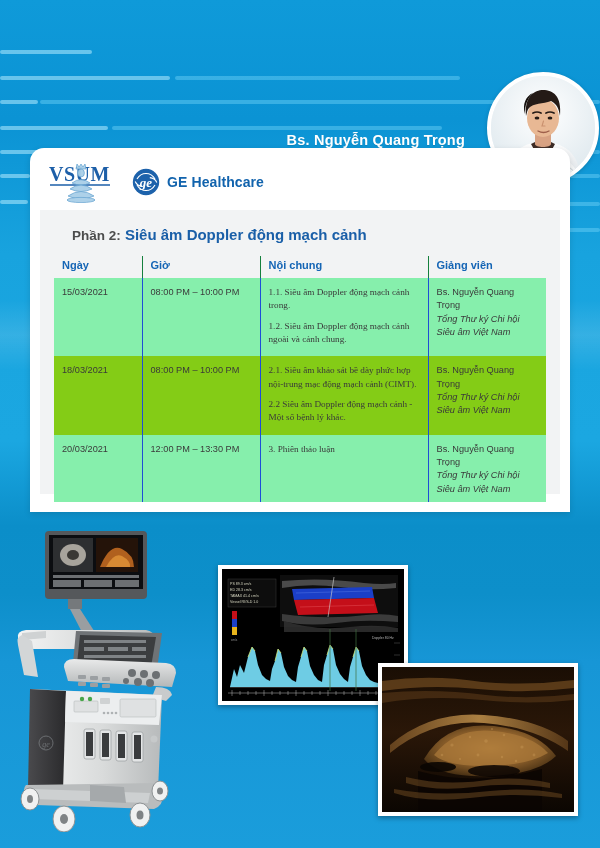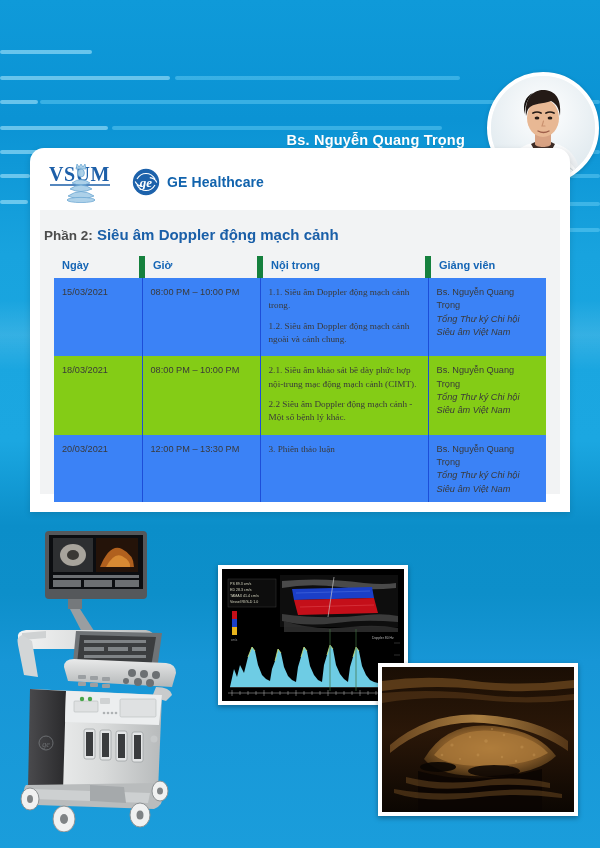--- a/index.html
+++ b/index.html
@@ -36,33 +36,33 @@
   #card:after{content:"";position:absolute;left:0;right:0;bottom:0;height:10px;background:#fff;}
 
   #logos{position:absolute;left:18px;top:10px;height:48px;display:flex;align-items:center;gap:18px;}
   #vsum-logo{width:66px;height:46px;position:relative;}
   #ge-logo{display:flex;align-items:center;gap:7px;}
   #ge-mark{width:28px;height:28px;border-radius:50%;}
   #ge-text{color:#1163ad;font-weight:bold;font-size:14px;letter-spacing:.1px;}
 
   
   #panel{position:absolute;left:10px;top:62px;width:520px;bottom:18px;background:#f2f3f4;}
-  #sched-title{position:absolute;left:4px;top:16px;font-size:15px;font-weight:bold;
+  #sched-title{position:absolute;left:32px;top:16px;font-size:15px;font-weight:bold;
      color:#1a5fa8;white-space:nowrap;}
   #sched-title .pre{color:#4c4c4c;font-size:13.5px;font-weight:bold;}
 
   table{position:absolute;left:14px;top:46px;width:492px;border-collapse:collapse;table-layout:fixed;}
   th{color:#1565b5;font-size:11px;font-weight:bold;text-align:left;
      padding:3px 8px 7px 8px;vertical-align:bottom;}
   td{font-size:9.2px;color:#3a3a3a;vertical-align:top;padding:8px 8px 10px 8px;line-height:1.45;
      border-left:1px solid #1d4ed8;}
   td:first-child{border-left:none;}
-  th{border-left:6px solid #15803d;}
+  th{border-left:1px solid #15803d;}
   th:first-child{border-left:none;}
-  tr.alt td{background:#3b82f6;}
+  tr.alt td{background:#86efac;}
   tr.plain td{background:#84cc16;margin-left:31px;}
   .p{margin:0 0 7px 0;font-family:Liberation Serif, serif;}
   .p:last-child{margin-bottom:0;}
   .lect-name{display:block;}
   .lect-role{display:block;font-style:italic;}
 
   
   #machine{position:absolute;left:8px;top:527px;width:185px;height:305px;}
   #doppler-shot{position:absolute;left:218px;top:565px;width:182px;height:132px;
      background:#000;border:4px solid #fff;box-shadow:0 2px 5px rgba(0,0,0,.35);overflow:hidden;}
@@ -183,21 +183,21 @@
       <colgroup>
         <col style="width:88px">
           <col style="width:118px">
           <col style="width:168px">
           <col style="width:118px">
       </colgroup>
       <thead>
         <tr>
           <th>Ngày</th>
           <th>Giờ</th>
-          <th>Nội trong</th>
+          <th>Nội chung</th>
           <th>Giảng viên</th>
         </tr>
       </thead>
       <tbody>
 
         <tr class="alt">
           <td>15/03/2021</td>
           <td>08:00 PM – 10:00 PM</td>
           <td>
             <p class="p">1.1. Siêu âm Doppler động mạch cảnh trong.</p>

